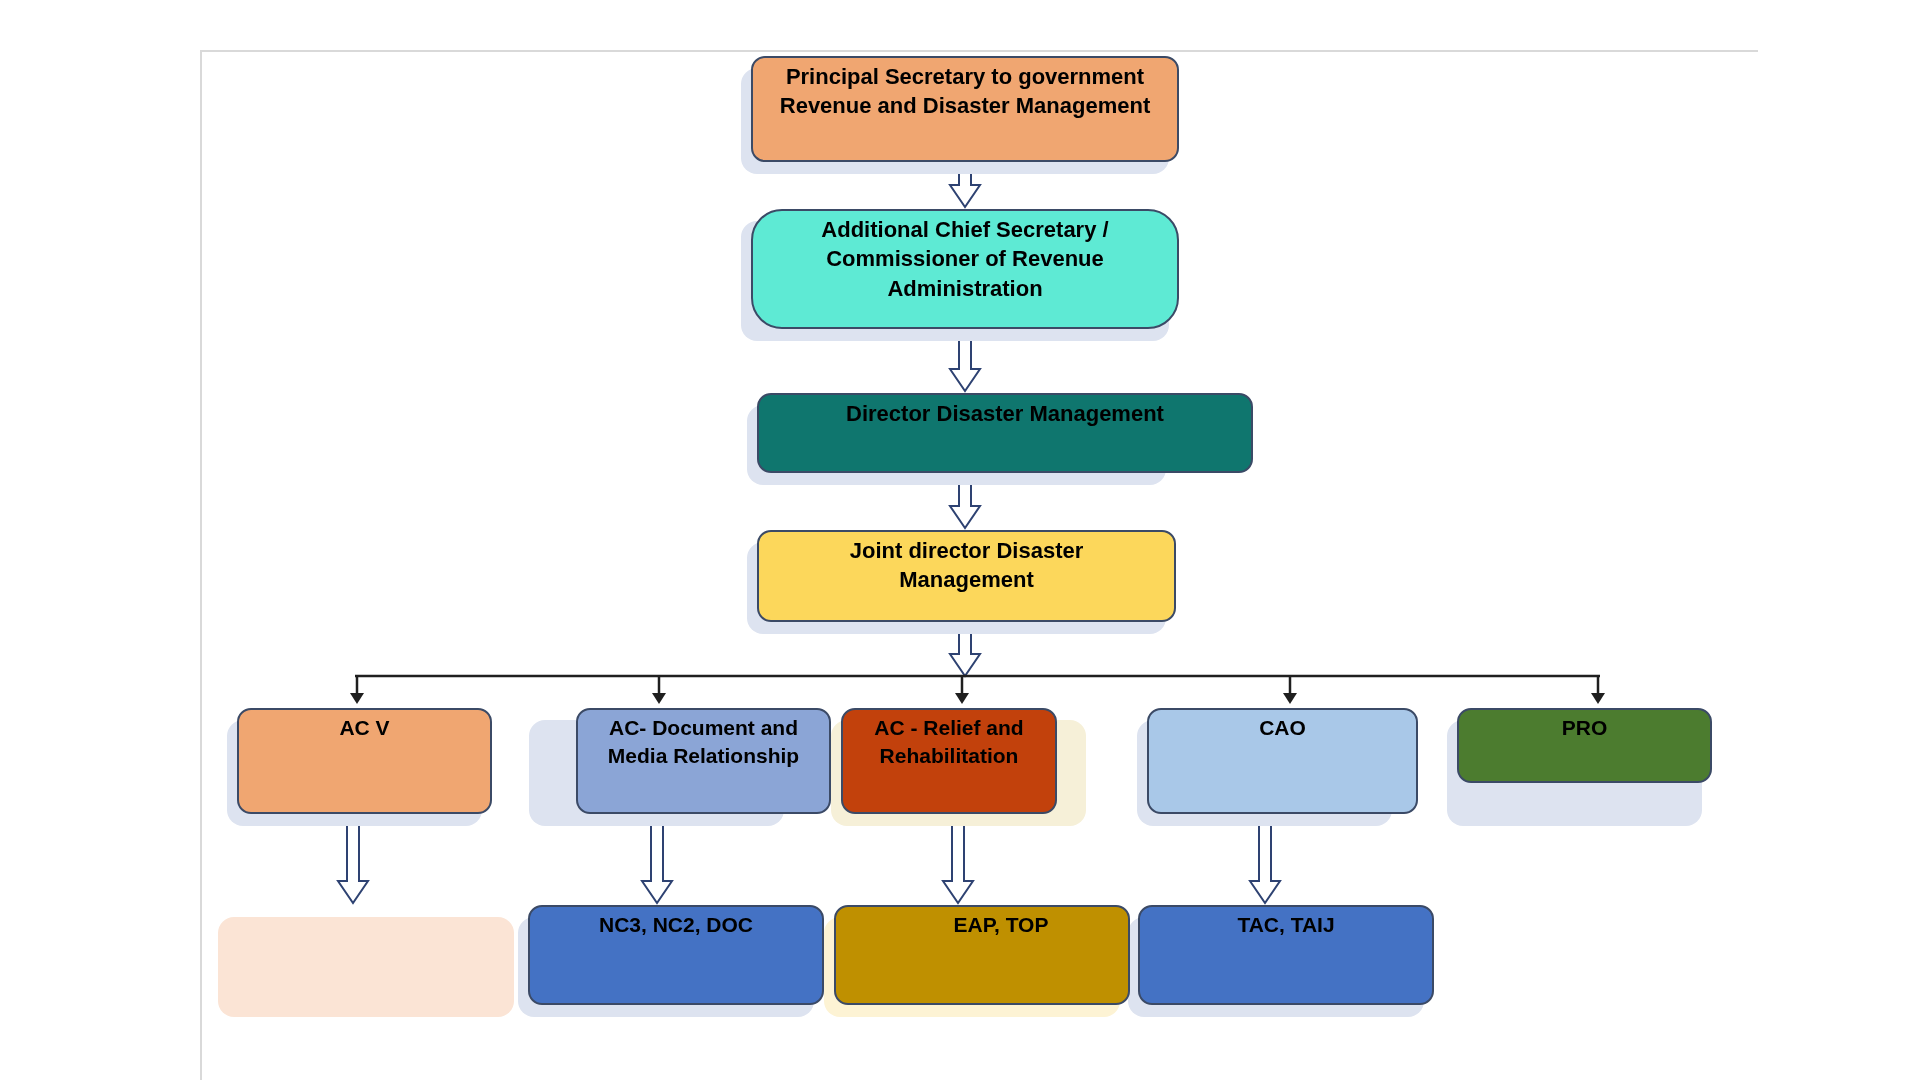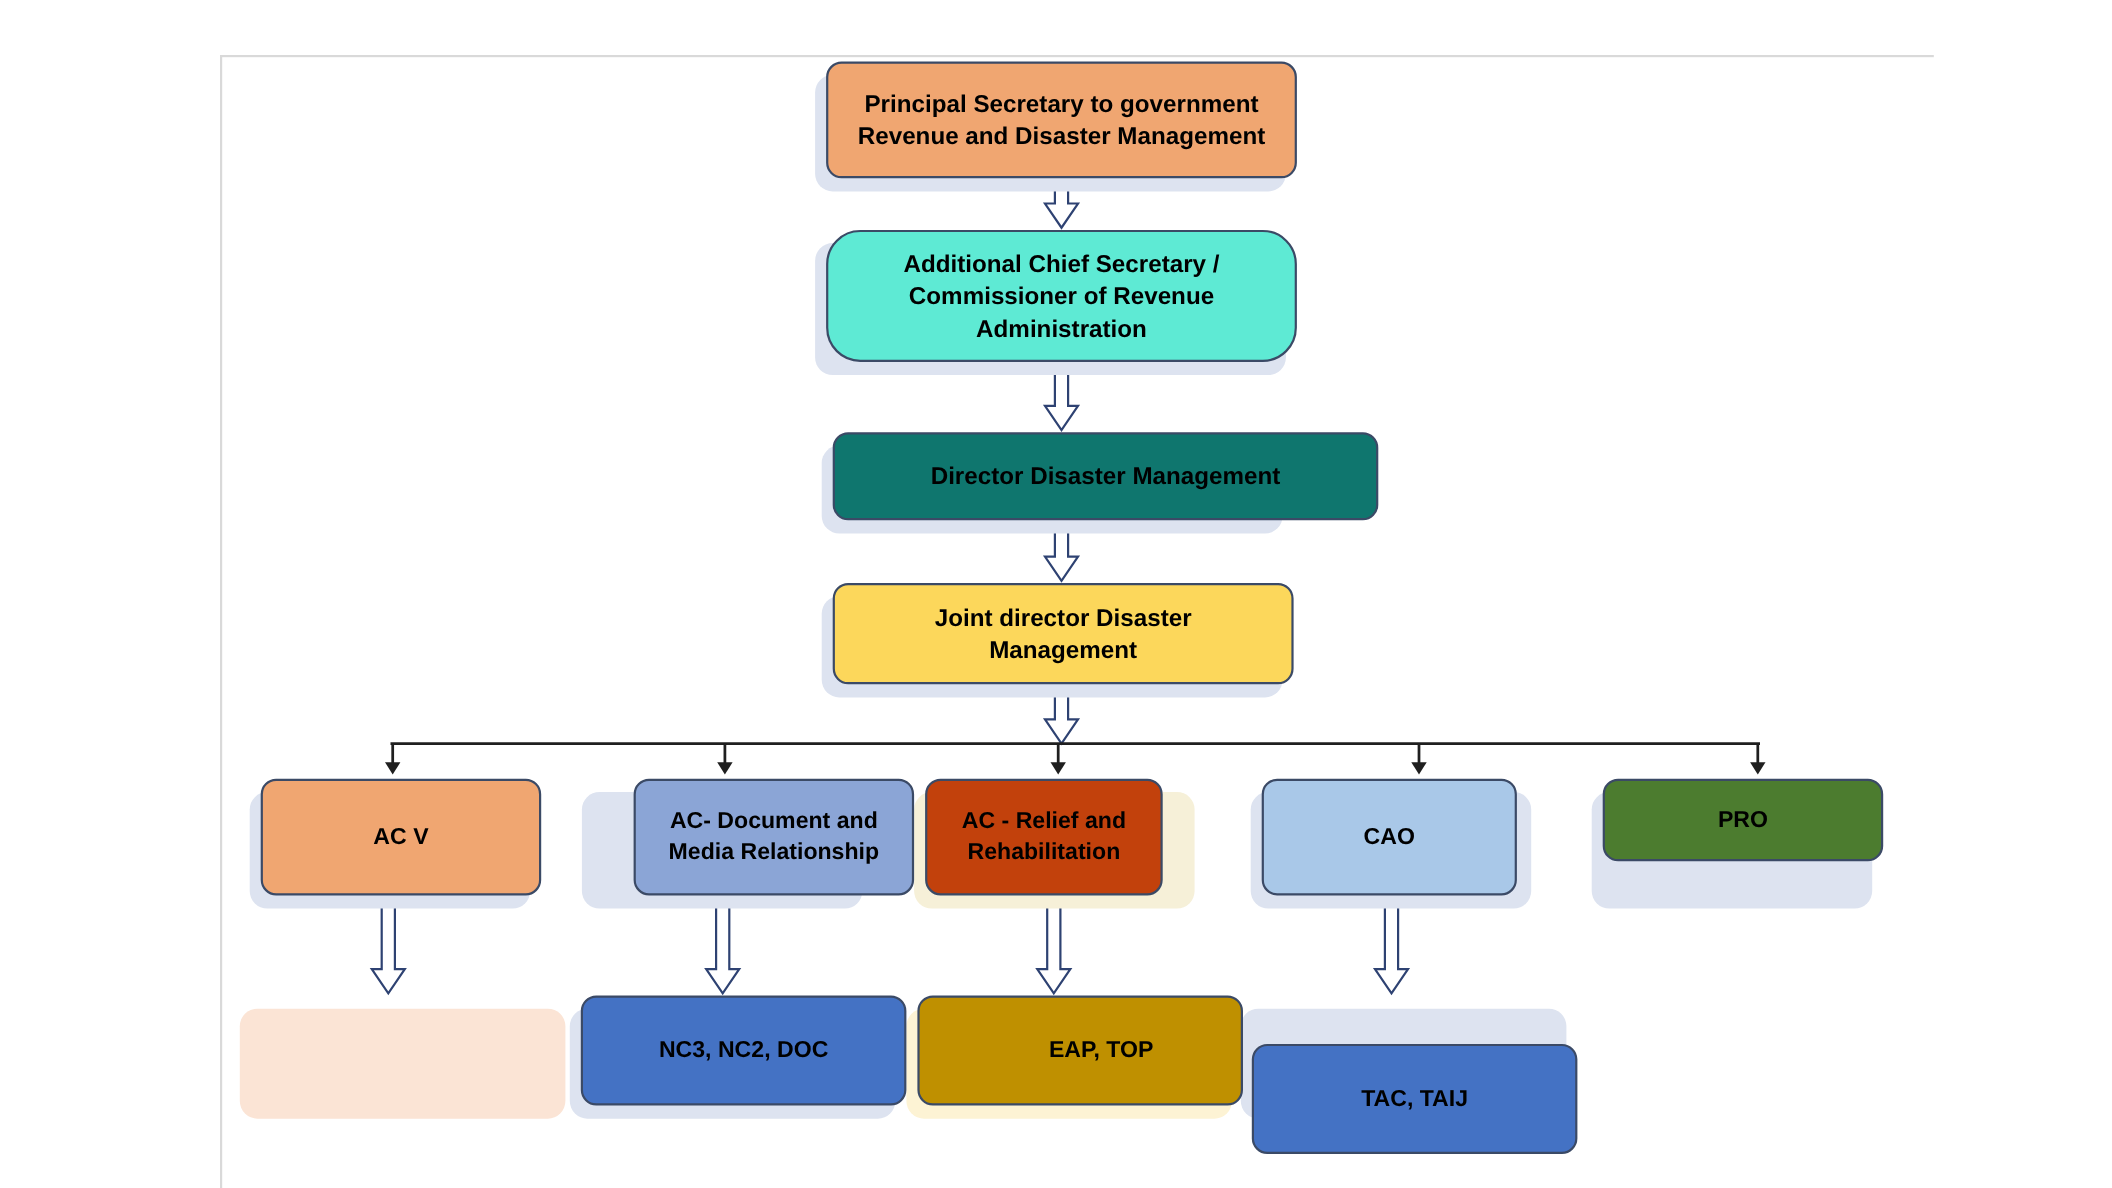--- a/index.html
+++ b/index.html
@@ -36,21 +36,20 @@
     pointer-events: none;
   }
 
   
   .node {
     position: absolute;
     box-sizing: border-box;
     border-radius: 14px;
     border: 2px solid #3b4a66;
     display: flex;
-    align-items: center;
     justify-content: center;
     text-align: center;
     font-weight: bold;
     color: #000000;
     line-height: 1.33;
     z-index: 3;
     padding: 4px 10px;
   }
   .node-shadow {
     position: absolute;
@@ -141,34 +140,34 @@
   <div class="node" style="left: 539px; top: 708px; width: 255px; height: 106px; background: rgb(139, 165, 214); border-color: rgb(59, 74, 102); font-size: 21px; margin-left: 37px;">
     <span class="label">AC- Document and
 Media Relationship</span>
   </div>
 
   <div class="node" style="left: 841px; top: 708px; width: 216px; height: 106px; background: #c2410c; border-color: rgb(59, 74, 102); font-size: 21px;">
     <span class="label">AC - Relief and
 Rehabilitation</span>
   </div>
 
-  <div class="node" style="left: 1147px; top: 708px; width: 232px; height: 106px; background: rgb(169, 200, 232); border-color: rgb(59, 74, 102); font-size: 21px;">
+  <div class="node" style="left: 1147px; top: 708px; width: 271px; height: 106px; background: rgb(169, 200, 232); border-color: rgb(59, 74, 102); font-size: 21px;">
     <span class="label">CAO</span>
   </div>
 
   <div class="node" style="left: 1457px; top: 708px; width: 255px; height: 75px; background: rgb(76, 124, 47); border-color: rgb(59, 74, 102); font-size: 21px;">
     <span class="label">PRO</span>
   </div>
 
 
   <div class="node" style="left: 528px; top: 905px; width: 296px; height: 100px; background: rgb(68, 114, 196); border-color: rgb(59, 74, 102); font-size: 21px;">
     <span class="label">NC3, NC2, DOC</span>
   </div>
 
   <div class="node" style="left: 834px; top: 905px; width: 296px; height: 100px; background: rgb(191, 144, 0); border-color: rgb(59, 74, 102); font-size: 21px; padding-left: 48px;">
     <span class="label">EAP, TOP</span>
   </div>
 
-  <div class="node" style="left: 1138px; top: 905px; width: 296px; height: 100px; background: rgb(68, 114, 196); border-color: rgb(59, 74, 102); font-size: 21px; margin-top: 44px;">
+  <div class="node" style="left: 1138px; top: 905px; width: 296px; height: 100px; background: rgb(68, 114, 196); border-color: rgb(59, 74, 102); font-size: 21px;">
     <span class="label">TAC, TAIJ</span>
   </div>
 
 </div>
 
 </body></html>

